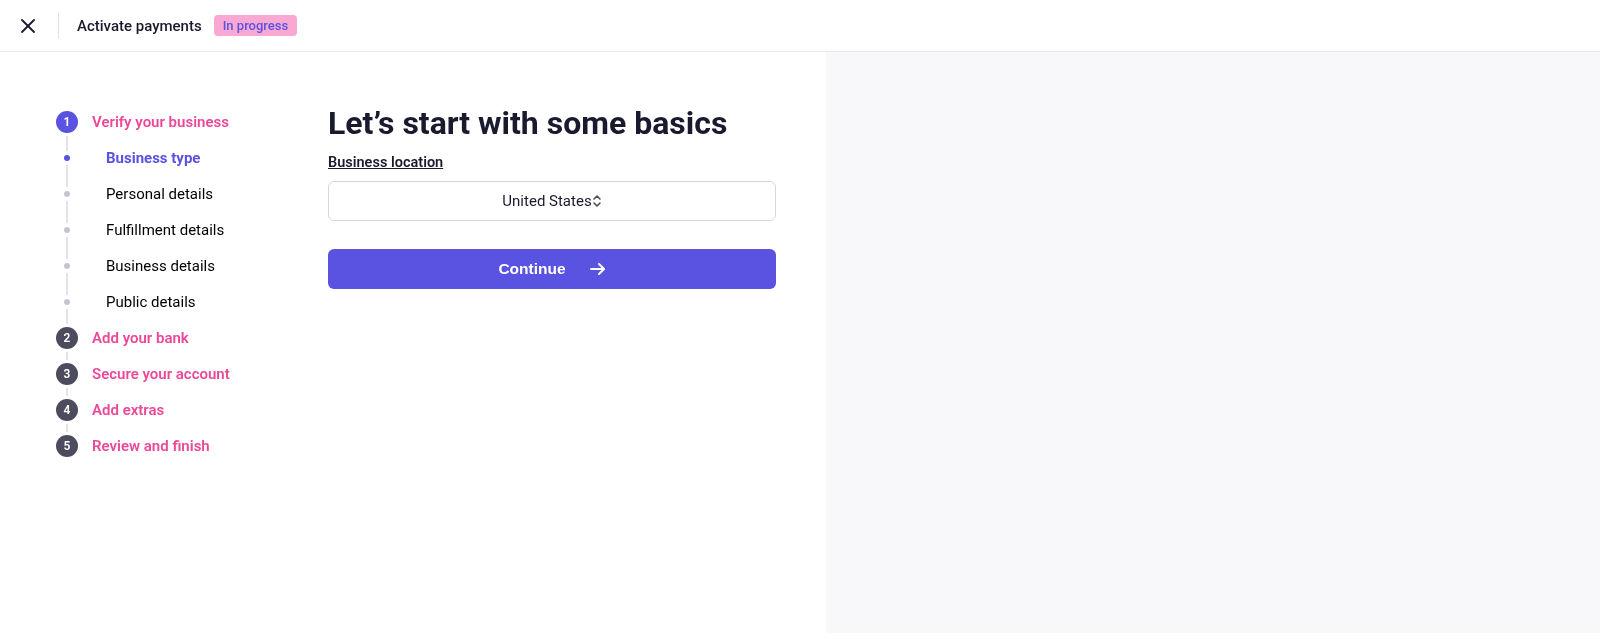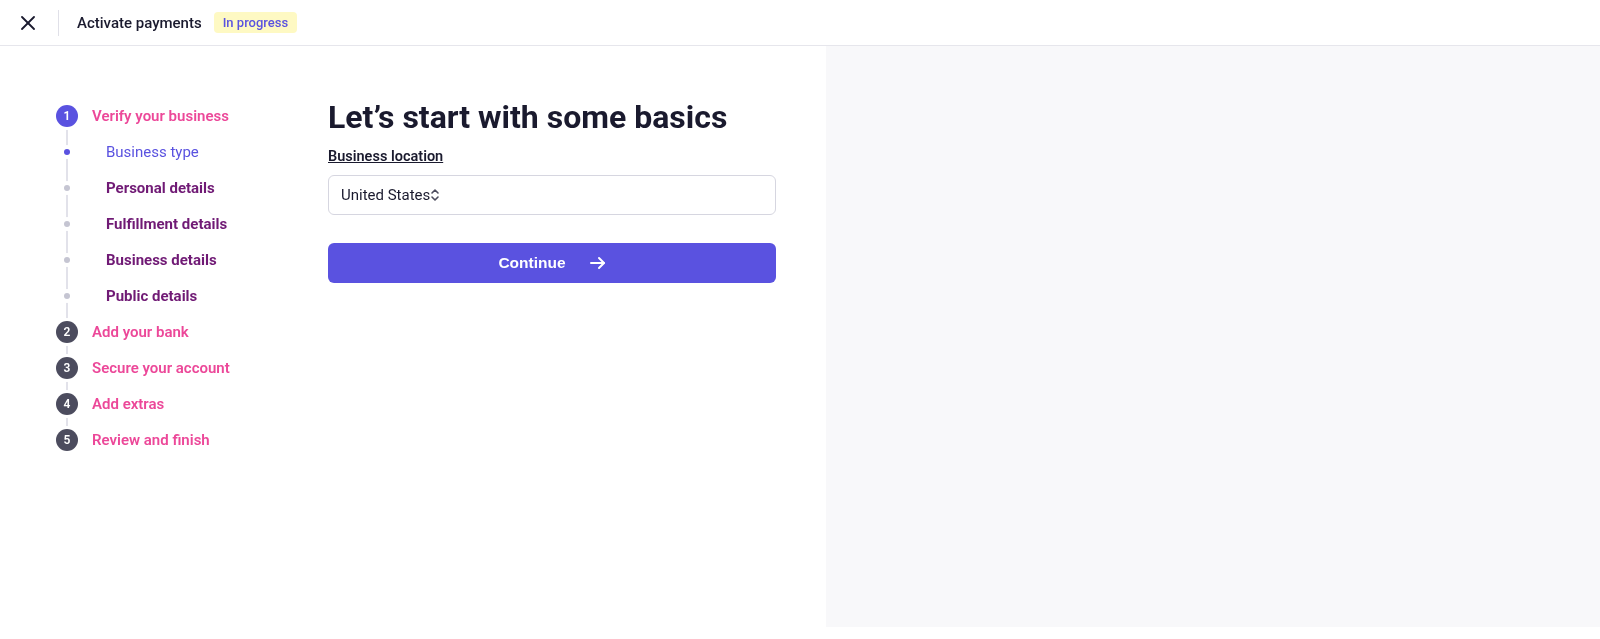--- a/index.html
+++ b/index.html
@@ -7,21 +7,21 @@
     font-family: -apple-system, BlinkMacSystemFont, "Segoe UI", Roboto, Helvetica, Arial, sans-serif;
     color: #1a1a2e;
     background: #fff;
     width: 1600px;
     height: 639px;
     overflow: hidden;
   }
   .header {
     display: flex;
     align-items: center;
-    height: 46px;
+    height: 52px;
     padding: 0 10px;
     border-bottom: 1px solid #e6e6ec;
   }
   .close-btn {
     width: 28px;
     height: 28px;
     display: flex;
     align-items: center;
     justify-content: center;
     cursor: pointer;
@@ -37,21 +37,21 @@
   .header-title {
     font-size: 15px;
     font-weight: 500;
     color: #1a1a2e;
     margin-right: 12px;
   }
   .status-badge {
     font-size: 13px;
     font-weight: 500;
     color: #5a52e0;
-    background: #fef9c3;
+    background: #f9a8d4;
     padding: 3px 9px;
     border-radius: 4px;
   }
 
   .body-row { display: flex; height: calc(100% - 58px); }
   .left-pane { width: 826px; display: flex; }
   .right-pane { flex: 1; background: #f8f8fa; }
 
   .nav-col { width: 300px; padding-top: 52px; padding-left: 40px; }
   .step-list { list-style: none; position: relative; }
@@ -102,37 +102,37 @@
   .sub-dot {
     width: 6px;
     height: 6px;
     border-radius: 50%;
     background: #c5c5d2;
     margin-left: 24px;
     margin-right: 36px;
     box-shadow: 0 0 0 4px #fff;
   }
   .substep.active .sub-dot { background: #5a52e0; }
-  .sub-label { font-size: 15px; font-weight: 700; color: #701a75; }
-  .substep.active .sub-label { color: #5a52e0; font-weight: 400; }
+  .sub-label { font-size: 15px; font-weight: 400; color: #000000; }
+  .substep.active .sub-label { color: #5a52e0; font-weight: 700; }
 
   .form-col { flex: 1; padding-top: 52px; padding-left: 28px; padding-right: 50px; }
   .h1 { font-size: 32px; font-weight: 700; color: #1a1a2e; margin-bottom: 12px; }
   .subhead { font-size: 16px; color: #4c4c5e; margin-bottom: 40px; }
 
   .field { margin-bottom: 28px; }
   .field-label { font-size: 14.5px; font-weight: 600; color: #1a1a2e; margin-bottom: 10px; display: block; text-decoration: underline; }
   .select {
     width: 100%;
     height: 40px;
     border: 1px solid #d6d6e0;
     border-radius: 6px;
     display: flex;
     align-items: center;
-    justify-content: flex-start;
+    justify-content: center;
     padding: 0 12px;
     font-size: 15px;
     color: #1a1a2e;
     background: #fff;
     cursor: pointer;
   }
   .select-caret { color: #4c4c5e; display: flex; }
 
   .continue-btn {
     width: 100%;

